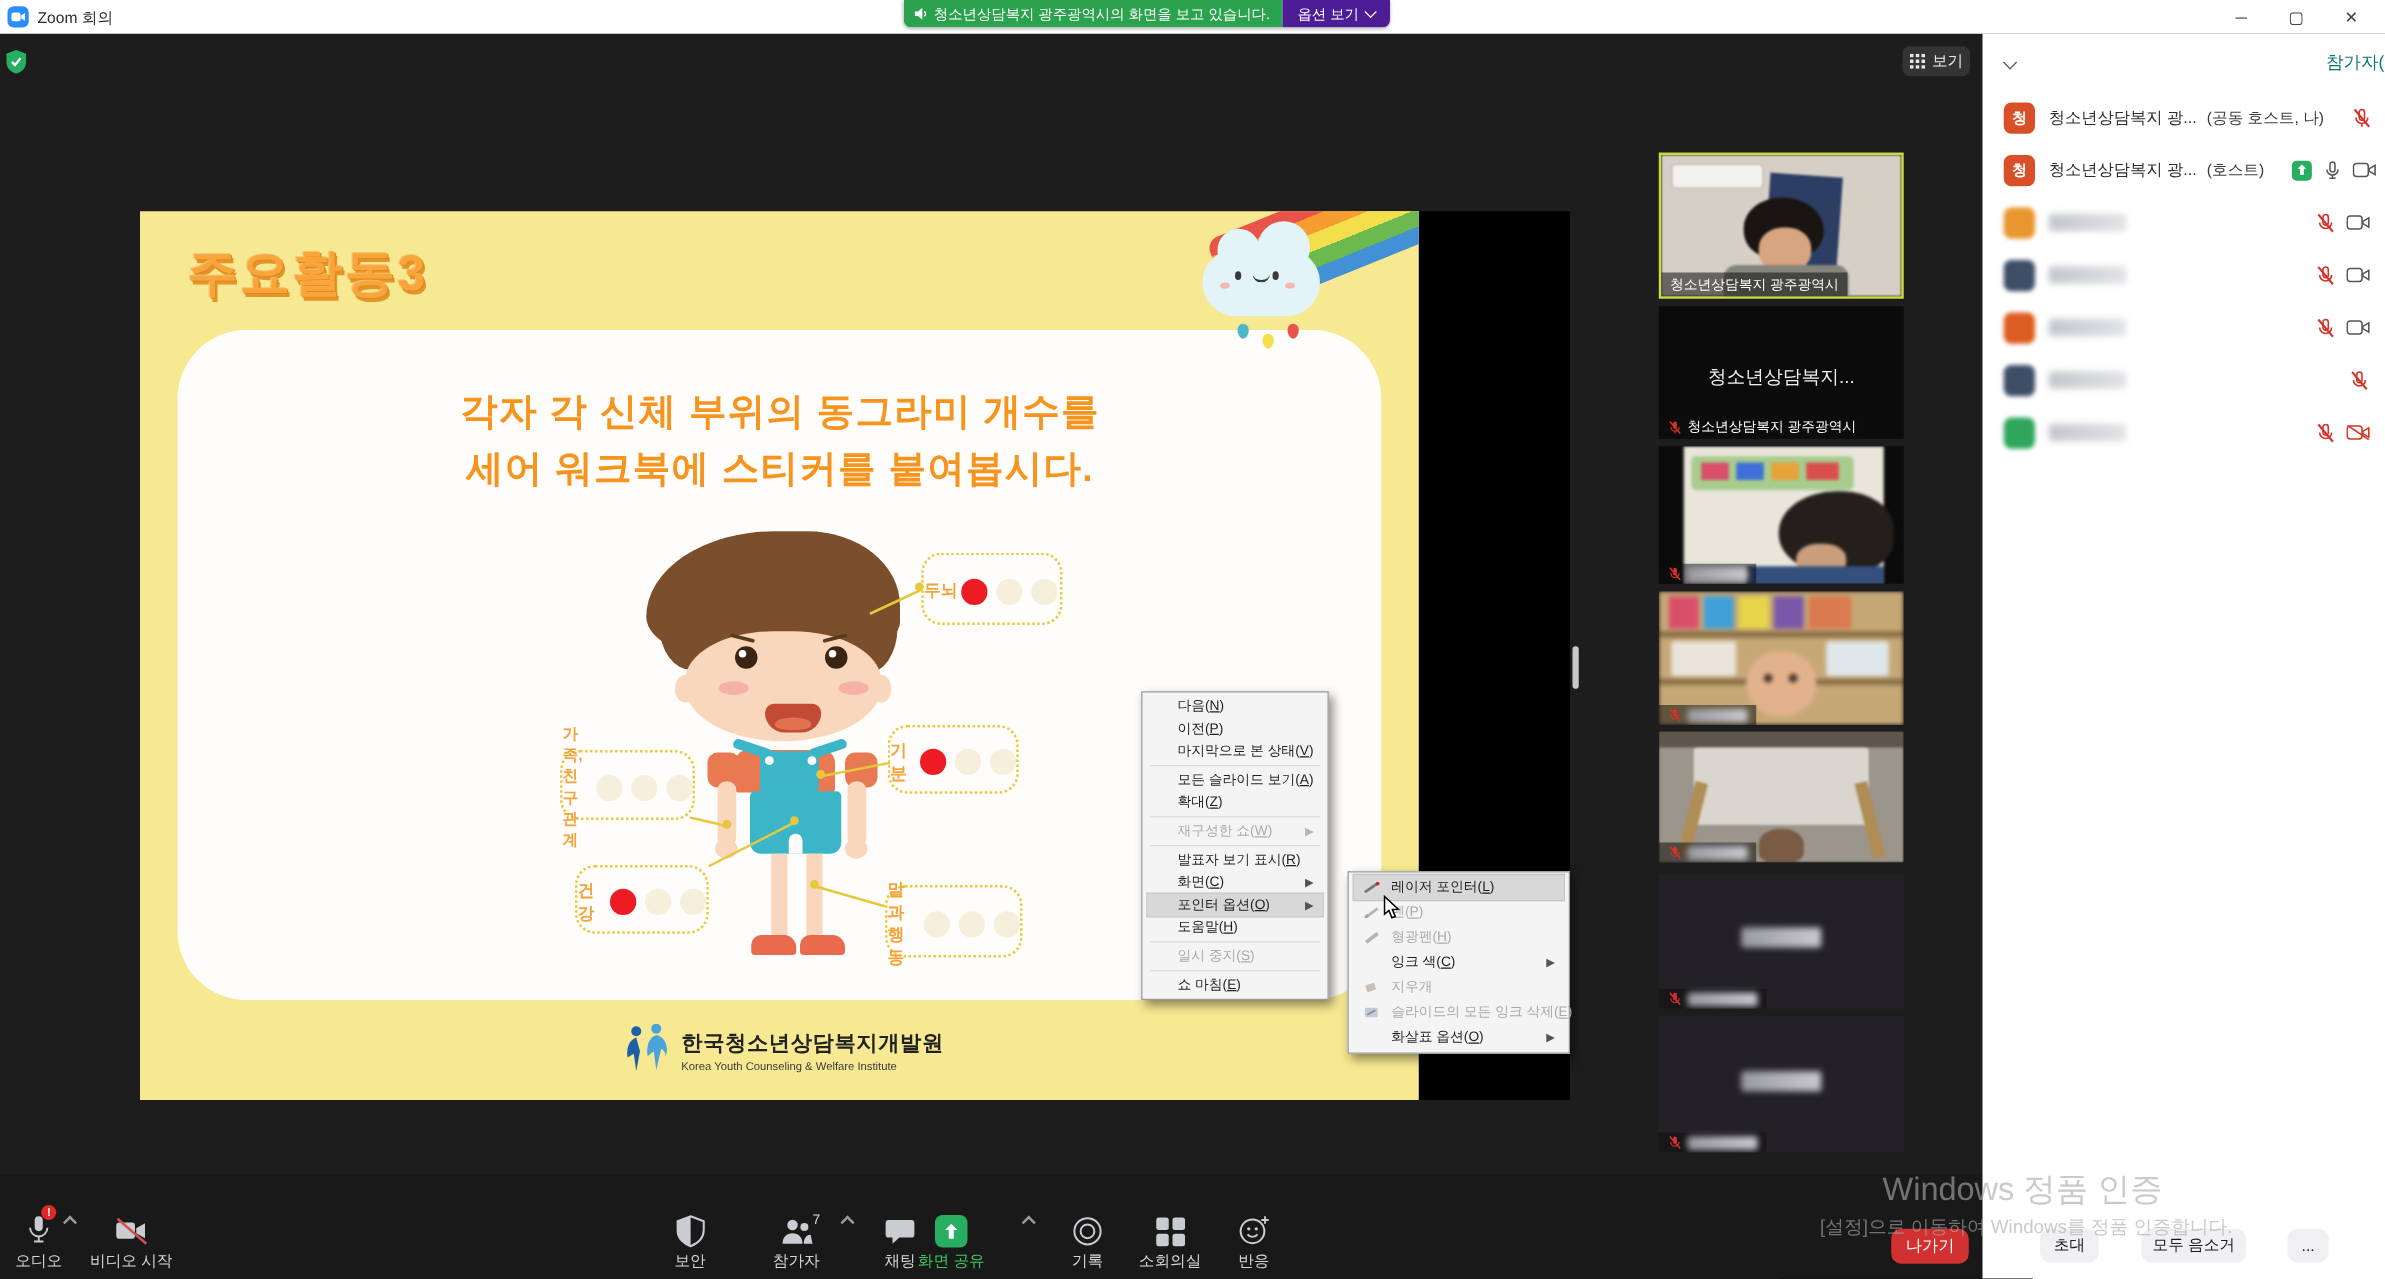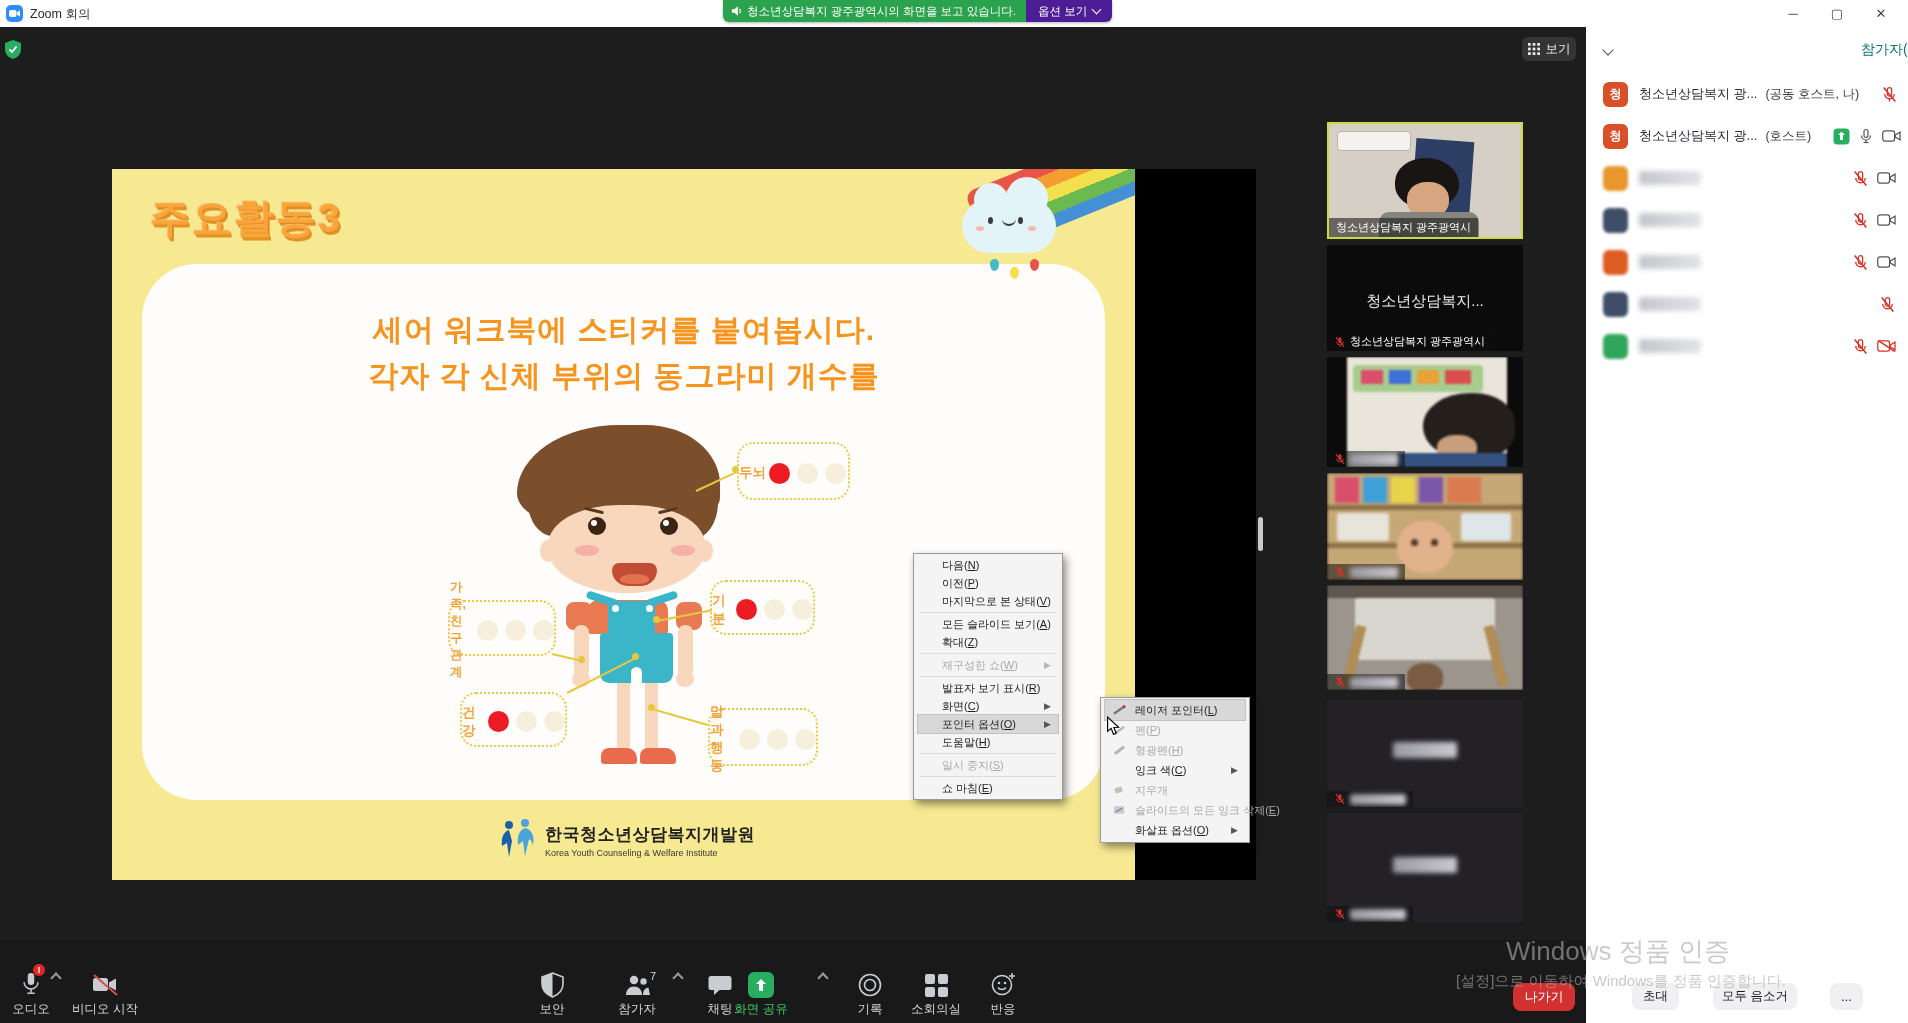--- a/index.html
+++ b/index.html
@@ -219,22 +219,22 @@
       <span class="smile"></span>
       <span class="cheek" style="left:14px"></span>
         <span class="cheek" style="left:66px"></span>
     </div>
     <span class="drop" style="left:878px;top:90px;background:#49b8c9"></span>
     <span class="drop" style="left:898px;top:98px;background:#f3df4b"></span>
     <span class="drop" style="left:918px;top:90px;background:#e85548"></span>
 
     <div class="slidetitle">주요활동3</div>
     <div class="slidetext">
+      <div>각자 각 신체 부위의 동그라미 개수를</div>
       <div>세어 워크북에 스티커를 붙여봅시다.</div>
-      <div>각자 각 신체 부위의 동그라미 개수를</div>
     </div>
 
     <div class="boy">
       <div class="hair"></div>
         <div class="hair2"></div>
         <div class="hair3"></div>
       <div class="ear" style="left:28px"></div>
         <div class="ear" style="left:185px"></div>
       <div class="face"></div>
       <div class="brow" style="left:72px;top:90px;transform:rotate(14deg)"></div>
@@ -349,21 +349,21 @@
     <div class="mi"><span>발표자 보기 표시</span>(<u>R</u>)</div>
     <div class="mi"><span>화면</span>(<u>C</u>)<span class="arr">▶</span></div>
     <div class="mi hl"><span>포인터 옵션</span>(<u>O</u>)<span class="arr">▶</span></div>
     <div class="mi"><span>도움말</span>(<u>H</u>)</div>
     <div class="sep"></div>
     <div class="mi dis"><span>일시 중지</span>(<u>S</u>)</div>
     <div class="sep"></div>
     <div class="mi"><span>쇼 마침</span>(<u>E</u>)</div>
   </div>
 
-  <div class="menu" style="left:1100px;top:697px;width:150px">
+  <div class="menu" style="left:1078px;top:697px;width:178px">
     <div class="mi smi hl">
       <svg class="mic-ic" viewBox="0 0 14 10">
           <line x1="1" y1="9" x2="11" y2="2" stroke="#777" stroke-width="2.4"></line>
           <circle cx="12" cy="1.6" r="1.6" fill="#c23"></circle>
         </svg>
       <span>레이저 포인터</span>(<u>L</u>)
     </div>
     <div class="mi smi dis">
       <svg class="mic-ic" viewBox="0 0 14 10">
           <line x1="2" y1="9" x2="12" y2="1.5" stroke="#b5b5b5" stroke-width="2.4"></line>

